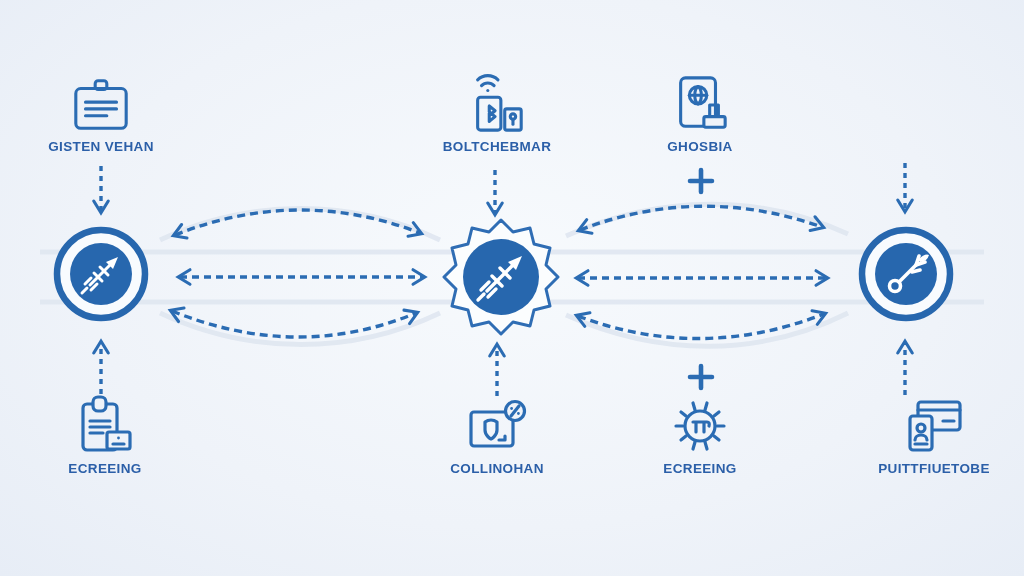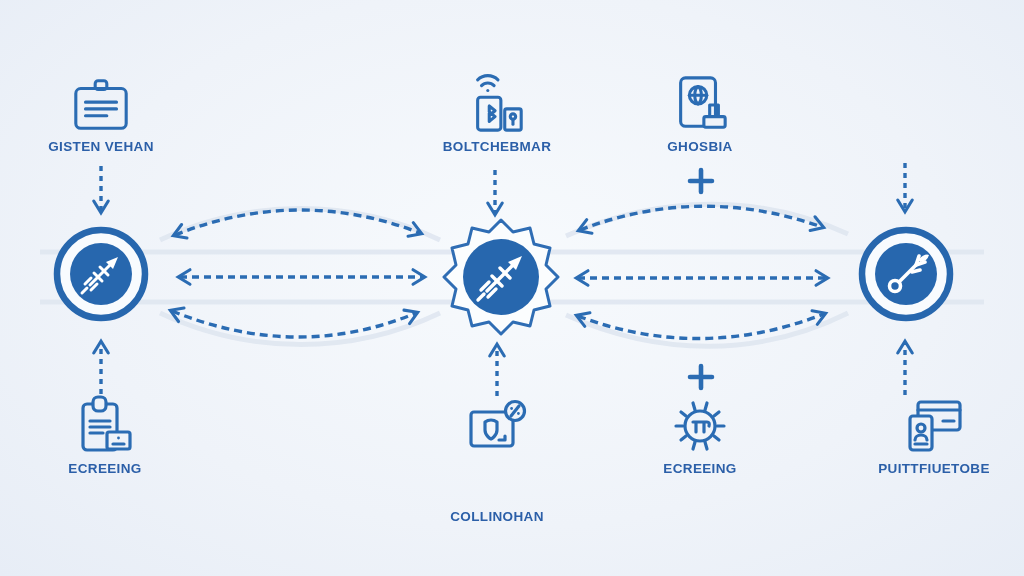--- a/index.html
+++ b/index.html
@@ -163,21 +163,21 @@
           <path d="M17 27 H37 M17 33 H37 M17 39 H30"></path>
           <rect x="34" y="38" width="23" height="17" rx="2" fill="#eff3f9"></rect>
           <circle cx="45.5" cy="44" r="1.4" fill="#2b6cb3" stroke="none"></circle>
           <path d="M40 50 H51"></path>
         </g>
       </svg>
     </div>
     <div class="label">ECREEING</div>
   </div>
 
-  <div class="item" style="left:387px;top:394px;gap:48px;">
+  <div class="item" style="left:387px;top:394px;">
     <div class="icon-box">
       <svg width="64" height="58" viewBox="0 0 64 58">
         <g class="ic">
           <rect x="6" y="14" width="42" height="34" rx="3"></rect>
           <path d="M20 24 c3.5 -2.5 8.5 -2.5 12 0 v8 c0 6 -6 9 -6 9 s-6 -3 -6 -9 Z"></path>
           <path d="M40 38 v4 h-6"></path>
           <circle cx="50" cy="13" r="9.5" fill="#eff3f9"></circle>
           <path d="M46 18 L54 8"></path>
           <circle cx="46.6" cy="10.5" r="1.4" fill="#2b6cb3" stroke="none"></circle>
           <circle cx="53.4" cy="15.5" r="1.4" fill="#2b6cb3" stroke="none"></circle>

